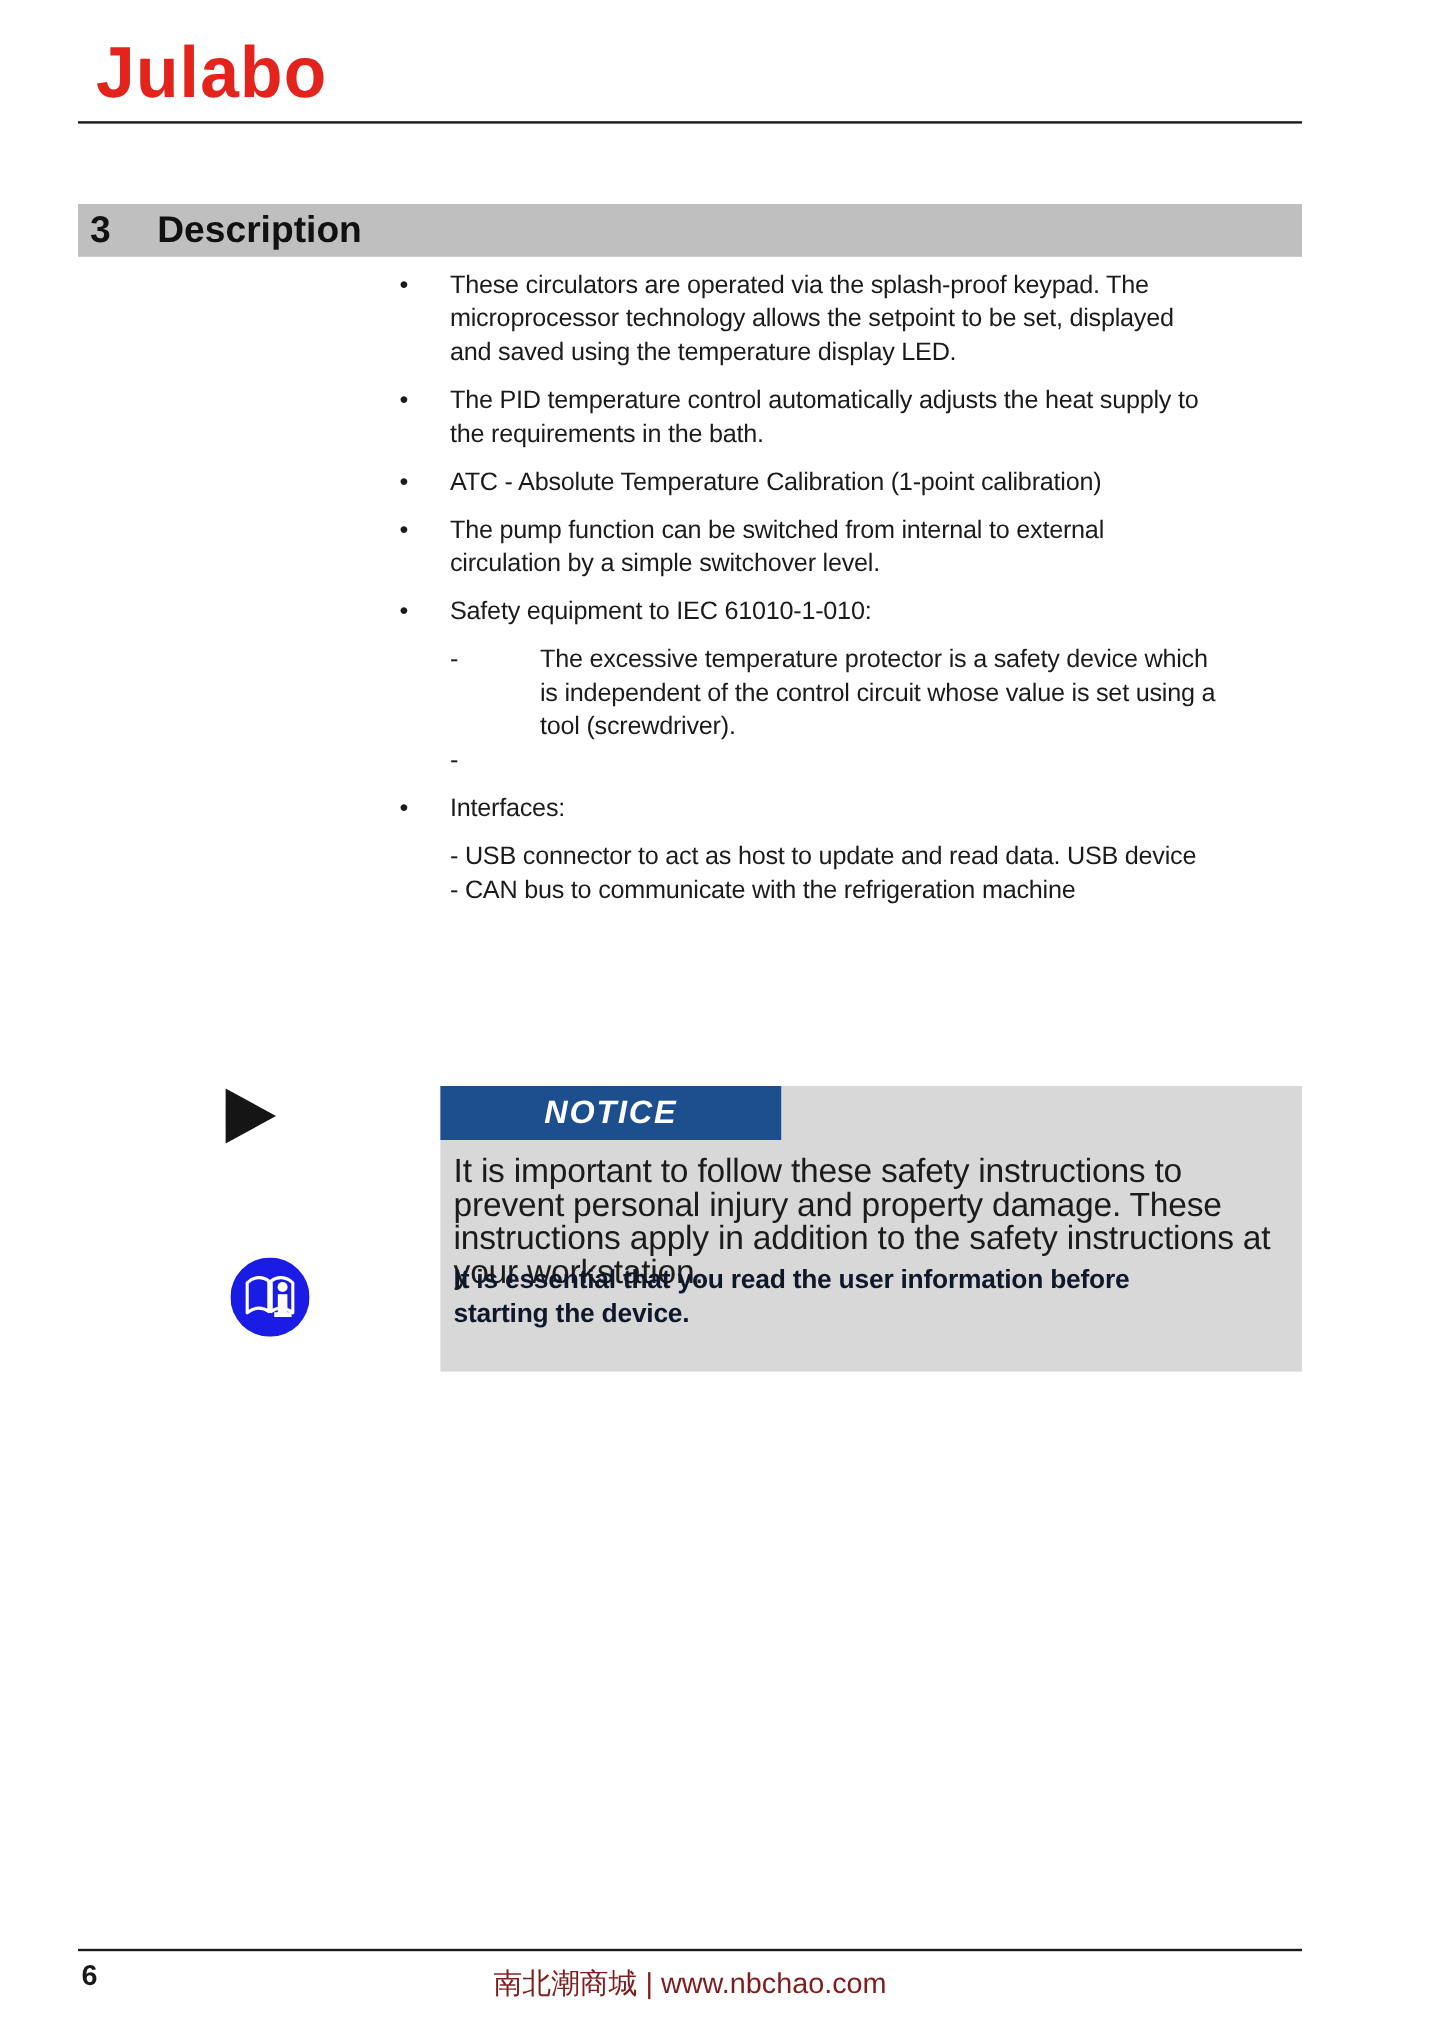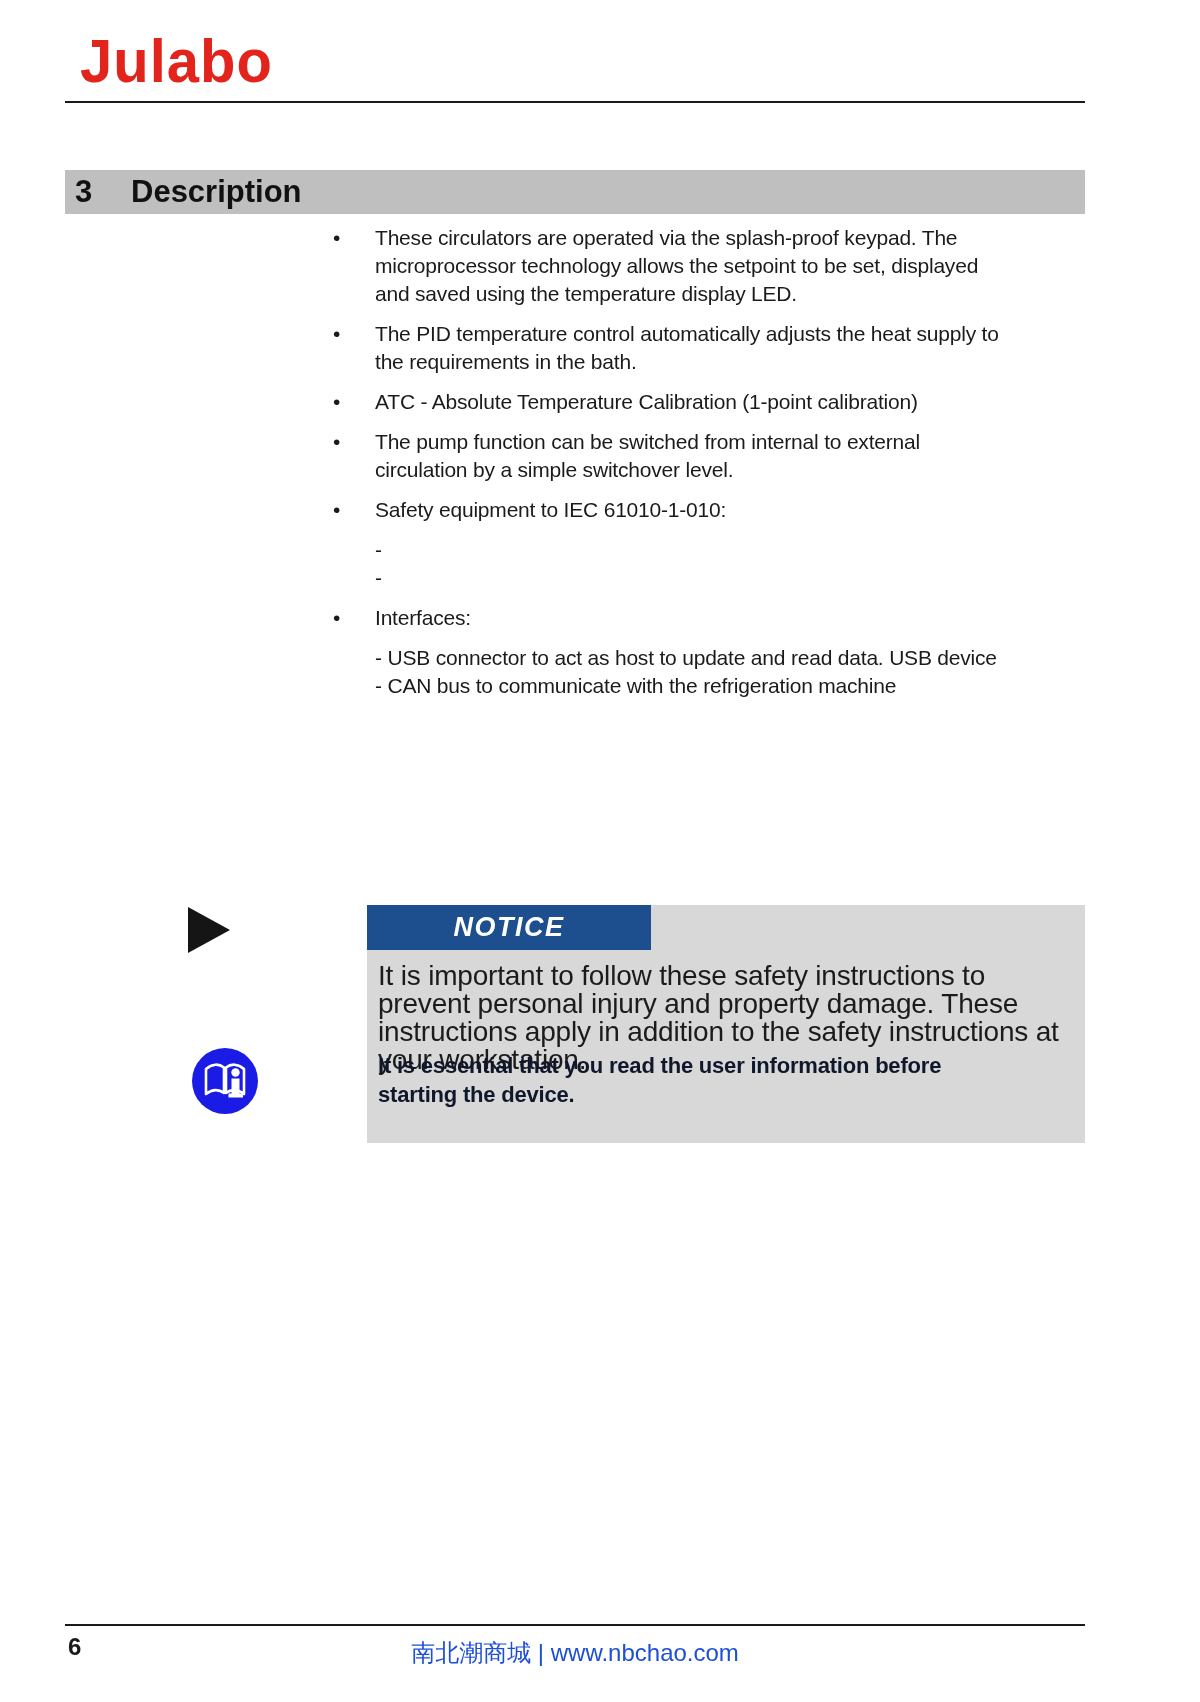--- a/index.html
+++ b/index.html
@@ -91,21 +91,21 @@
   .manual-icon .iglyph{fill:#ffffff;}
   
   .footer-rule{
     position:absolute;left:65px;top:1624px;width:1020px;height:2px;background:#1a1a1a;
   }
   .footer-num{
     position:absolute;left:68px;top:1633px;font-size:24px;font-weight:bold;
   }
   .footer-site{
     position:absolute;left:0;top:1637px;width:1150px;text-align:center;
-    font-size:24px;color:#1d4ed8;
+    font-size:24px;color:#7f1d1d;
   }
 </style>
 </head>
 <body>
 
 <div class="page">
 
   <div class="logo">Julabo</div>
   <div class="top-rule"></div>
 
@@ -137,20 +137,21 @@
     </div>
 
     <div class="bullet">
       <span class="marker"><span class="dot">•</span></span>
       <span class="btext">Safety equipment to IEC 61010-1-010:</span>
     </div>
 
     <div class="sub-list">
       <div class="sub-item">
         <span class="dash">-</span>
+        <span class="sub-text">The excessive temperature protector is a safety device which is independent of the control circuit whose value is set using a tool (screwdriver).</span>
       </div>
       <div class="sub-item">
         <span class="dash">-</span>
       </div>
     </div>
 
     <div class="bullet">
       <span class="marker"><span class="dot">•</span></span>
       <span class="btext">Interfaces:</span>
     </div>

